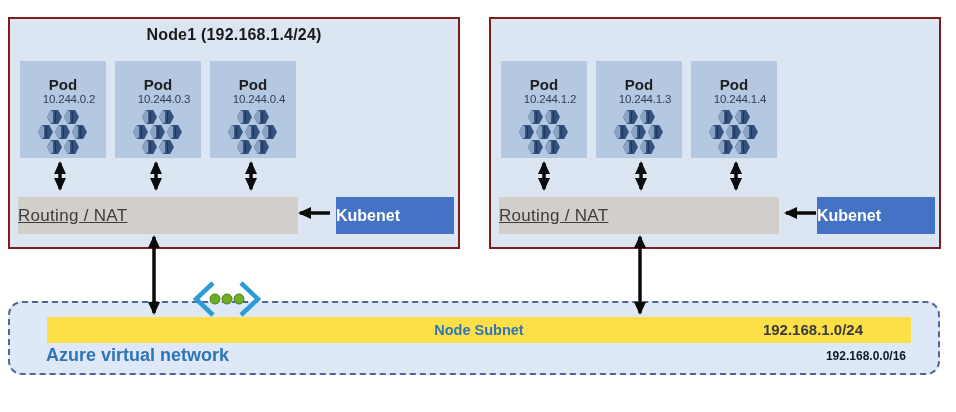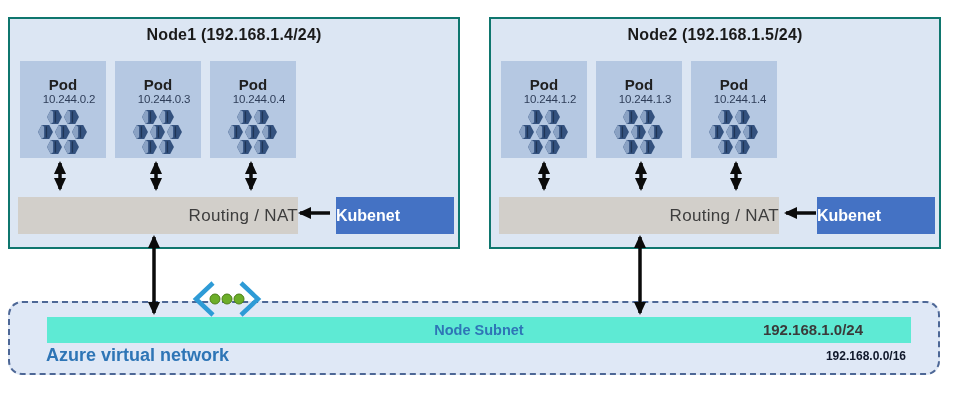--- a/index.html
+++ b/index.html
@@ -3,53 +3,53 @@
 <meta charset="utf-8">
 <style>
   html,body{margin:0;padding:0;background:#ffffff;}
   .canvas{
     position:relative;width:956px;height:412px;overflow:hidden;
     background:#ffffff;font-family:"Liberation Sans",sans-serif;
   }
   
   .node{
     position:absolute;top:17px;width:452px;height:232px;
-    background:#dce6f3;border:2px solid #0f766e;box-sizing:border-box;
+    background:#dce6f3;border:2px solid #7f1d1d;box-sizing:border-box;
   }
   .node-title{
     position:absolute;top:7px;left:0;width:100%;text-align:center;
     font-size:16px;font-weight:bold;color:#1a1a1a;letter-spacing:.2px;
   }
   
   .pod{
     position:absolute;top:42px;width:86px;height:97px;background:#b5c8e2;
     text-align:center;box-sizing:border-box;
   }
   .pod-label{font-size:15px;font-weight:bold;color:#1f1f1f;margin-top:16px;line-height:16px;}
   .pod-ip{font-size:11.5px;font-weight:normal;color:#2e3d58;line-height:13px;letter-spacing:-.2px;margin-left:12px;}
   .pod-icon{display:block;margin:4px auto 0 auto;width:56px;height:46px;}
   .p1{left:10px}.p2{left:105px}.p3{left:200px}
   
   .routing{
     position:absolute;left:8px;top:178px;width:280px;height:37px;
     background:#d2cfca;color:#3d3d3d;font-size:17px;line-height:37px;
-    text-align:right;letter-spacing:.3px;
+    text-align:left;letter-spacing:.3px;text-decoration:underline;
   }
   .kubenet{
     position:absolute;left:326px;top:178px;width:118px;height:37px;
     background:#4472c4;color:#ffffff;font-size:16px;font-weight:bold;
     line-height:37px;
   }
   
   .vnet{
     position:absolute;left:8px;top:301px;width:932px;height:74px;
     background:#dfe8f6;border:2px dashed #4d6796;border-radius:14px;box-sizing:border-box;
   }
   .subnet-bar{
-    position:absolute;left:37px;top:14px;width:864px;height:26px;background:#5eead4;
+    position:absolute;left:37px;top:14px;width:864px;height:26px;background:#fde047;
   }
   .subnet-label{
     position:absolute;left:0;top:0;width:100%;text-align:center;
     font-size:14.5px;font-weight:bold;color:#2e75b6;line-height:26px;
   }
   .subnet-cidr{
     position:absolute;right:48px;top:0;font-size:15px;font-weight:bold;
     color:#3a3a3a;line-height:26px;
   }
   .vnet-label{
@@ -120,21 +120,20 @@
         <use href="#hexbox" x="11" y="30" width="17" height="14"></use>
           <use href="#hexbox" x="28" y="30" width="17" height="14"></use>
       </svg>
     </div>
 
     <div class="routing">Routing / NAT</div>
     <div class="kubenet">Kubenet</div>
   </div>
 
   <div class="node" style="left:489px">
-    <div class="node-title">Node2 (192.168.1.5/24)</div>
 
     <div class="pod p1">
       <div class="pod-label">Pod</div>
       <div class="pod-ip">10.244.1.2</div>
       <svg class="pod-icon" viewBox="0 0 56 46">
         <use href="#hexbox" x="11" y="0" width="17" height="14"></use>
           <use href="#hexbox" x="28" y="0" width="17" height="14"></use>
         <use href="#hexbox" x="2" y="15" width="17" height="14"></use>
           <use href="#hexbox" x="19" y="15" width="17" height="14"></use>
           <use href="#hexbox" x="36" y="15" width="17" height="14"></use>

